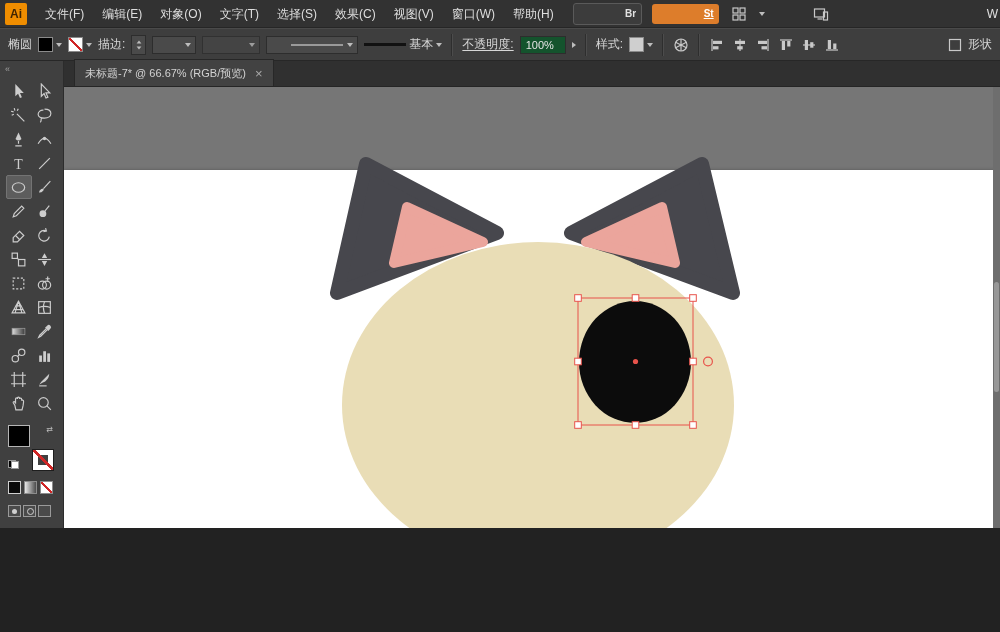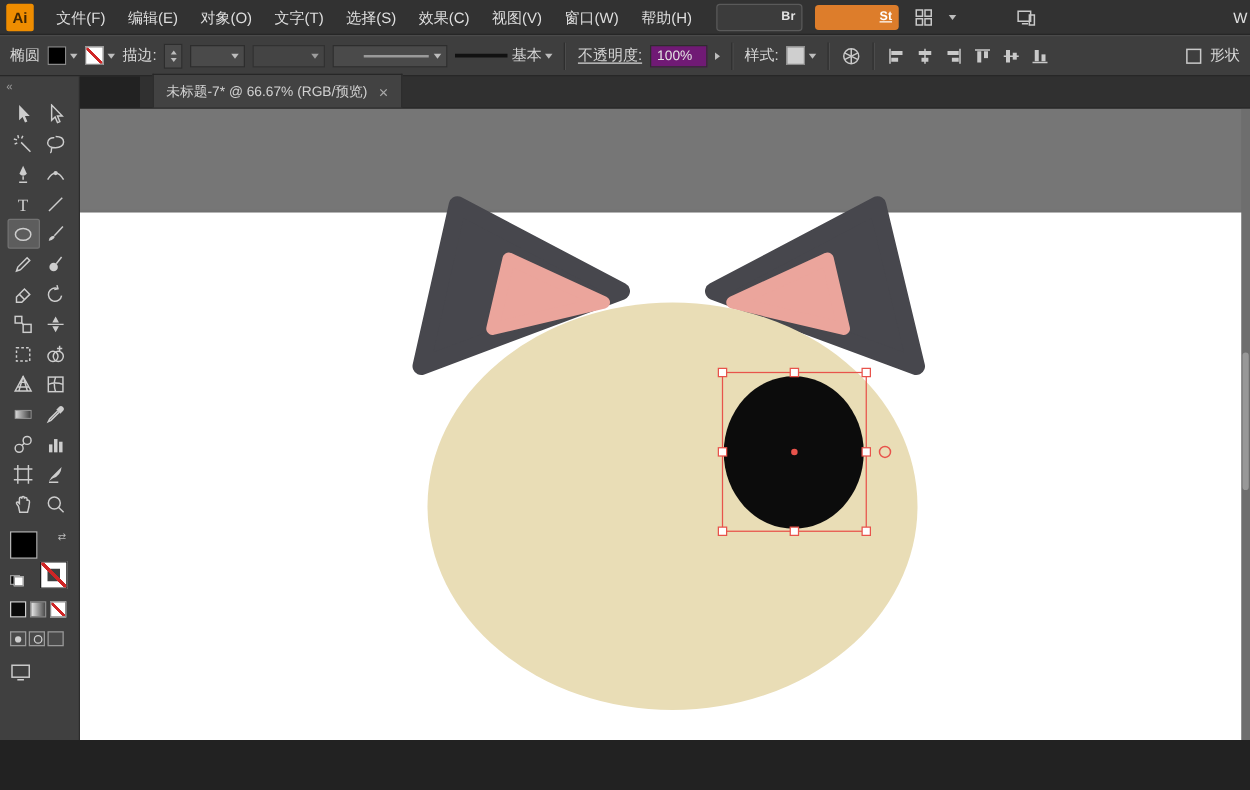--- a/index.html
+++ b/index.html
@@ -1,16 +1,16 @@
 <!DOCTYPE html>
 <html><head>
 <meta charset="utf-8">
 <style>
   html,body{margin:0;padding:0;background:#222;}
-  #app{position:relative;width:1000px;height:592px;overflow:hidden;
+  #app{position:relative;width:1000px;height:528px;overflow:hidden;
        font-family:"Liberation Sans",sans-serif;color:#d8d8d8;
        -webkit-user-select:none;user-select:none;}
 
   
   .menubar{position:absolute;left:0;top:0;width:100%;height:28px;background:#323232;
            display:flex;align-items:center;border-bottom:1px solid #262626;box-sizing:border-box;}
   .ai-logo{width:22px;height:22px;margin:0 9px 0 5px;background:#ef8d00;color:#402500;
            font-weight:bold;font-size:12px;display:flex;align-items:center;justify-content:center;border-radius:2px;}
   .menu-item{font-size:12px;color:#dedede;padding:0 9px;line-height:28px;cursor:default;}
   .mb-badge{width:20px;height:20px;border-radius:3px;font-size:10px;font-weight:bold;
@@ -35,32 +35,32 @@
   .cb-group{display:flex;align-items:center;gap:3px;}
   .stepper{width:13px;height:18px;background:#4a4a4a;border:1px solid #2d2d2d;
            display:flex;flex-direction:column;align-items:center;justify-content:center;gap:2px;}
   .stepper .caret,.stepper .caret-up{transform:scale(.8);}
   .combo{height:18px;background:#4a4a4a;border:1px solid #2d2d2d;display:flex;align-items:center;
          justify-content:flex-end;padding:0 4px;box-sizing:border-box;gap:4px;}
   .combo.disabled{background:#474747;opacity:.75;}
   .profile-line{width:52px;height:2px;background:#9a9a9a;}
   .stroke-line{width:42px;height:3px;background:#111;}
   .opacity-label{text-decoration:underline;text-underline-offset:2px;}
-  .val-box{width:46px;height:18px;background:#701a75;border:1px solid #2d2d2d;display:flex;
+  .val-box{width:46px;height:18px;background:#14532d;border:1px solid #2d2d2d;display:flex;
            align-items:center;padding:0 5px;box-sizing:border-box;font-size:11px;color:#e4e4e4;}
   .caret-right{width:0;height:0;border-top:3.5px solid transparent;border-bottom:3.5px solid transparent;
                border-left:4px solid #bdbdbd;display:inline-block;}
   .cicon{width:16px;height:16px;display:block;}
   .cicon [data-s]{stroke:#c9c9c9;fill:none;stroke-width:1.2;}
   .cicon [data-f]{fill:#c9c9c9;}
   .shape-label{margin-left:auto;white-space:nowrap;display:flex;align-items:center;gap:5px;}
 
   
   .tabbar{position:absolute;left:64px;top:61px;right:0;height:26px;background:#303030;
-          border-bottom:1px solid #252525;box-sizing:border-box;display:flex;align-items:flex-end;margin-left:48px;}
+          border-bottom:1px solid #252525;box-sizing:border-box;display:flex;align-items:flex-end;}
   .doc-tab{height:26px;margin-left:10px;background:#424242;border:1px solid #272727;border-bottom:none;
            display:flex;align-items:center;padding:0 10px;font-size:11px;color:#d2d2d2;gap:9px;}
   .tab-close{color:#a9a9a9;font-size:13px;line-height:1;cursor:default;}
 
   
   .toolbar{position:absolute;left:0;top:61px;bottom:0;width:64px;background:#404040;
            border-right:1px solid #2c2c2c;box-sizing:border-box;}
   .tb-head{height:18px;font-size:9px;color:#9f9f9f;padding:3px 0 0 5px;box-sizing:border-box;}
   .tool-grid{display:grid;grid-template-columns:26px 26px;justify-content:center;}
   .tool-cell{width:26px;height:24px;display:flex;align-items:center;justify-content:center;border-radius:2px;}

